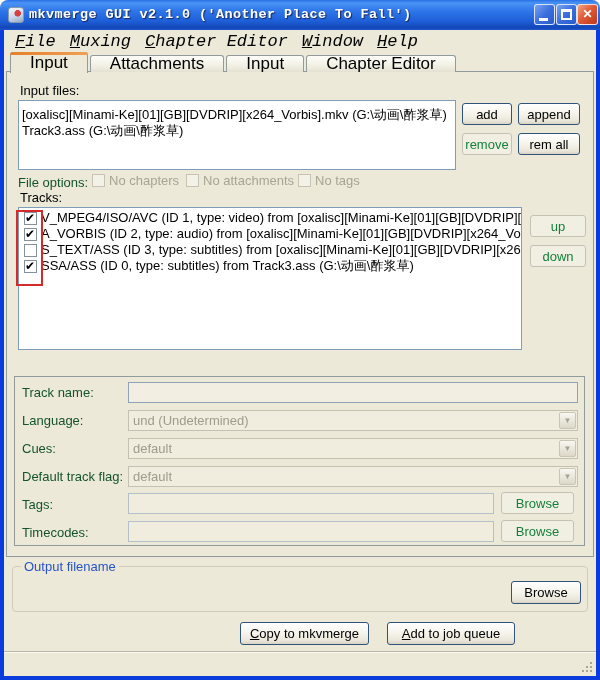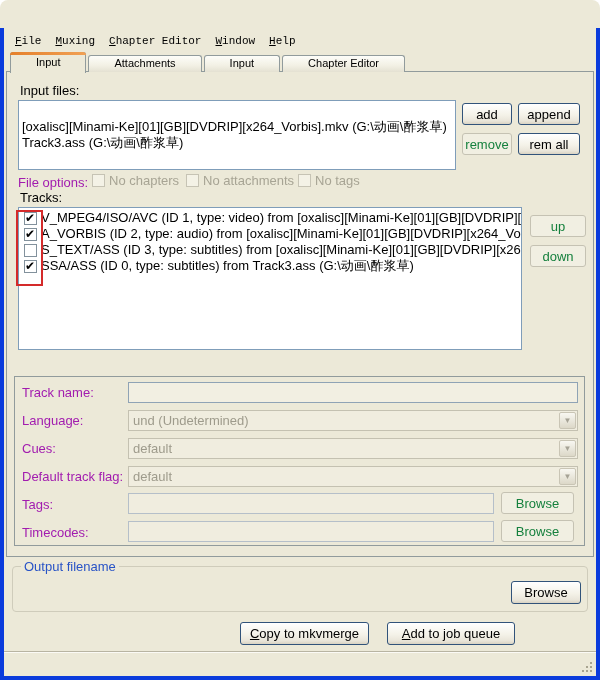--- a/index.html
+++ b/index.html
@@ -28,41 +28,41 @@
 .tb-btn.min { left:534px; background:linear-gradient(135deg,#7AA4F0 0%,#3B6FDE 50%,#2A5BC8 100%); }
 .tb-btn.max { left:556px; background:linear-gradient(135deg,#7AA4F0 0%,#3B6FDE 50%,#2A5BC8 100%); }
 .tb-btn.close { left:577px; background:linear-gradient(135deg,#F2A382 0%,#E05A38 45%,#BB3A1A 100%); }
 .glyph-min { position:absolute; left:4px; bottom:3px; width:9px; height:3px; background:#fff; }
 .glyph-max { position:absolute; left:4px; top:4px; width:11px; height:11px; border:2px solid #fff; border-top-width:3px; }
 .glyph-close { font-style:normal; display:block; text-align:center; color:#fff; font-weight:bold; font-size:12px; line-height:19px; }
 
 
 .menubar { position:absolute; left:4px; right:4px; top:30px; height:22px; background:#ECE9D8;
   display:flex; align-items:center; padding-left:4px; z-index:2; }
-.menuitem { display:inline-block; font-family:"Liberation Mono", monospace; font-size:11px; color:#000; padding:2px 7px; }
+.menuitem { display:inline-block; font-family:"Liberation Mono", monospace; font-size:17px; color:#000; padding:2px 7px;font-style:italic; }
 .menuitem::first-letter { text-decoration:underline; }
 
 
 .tabstrip { position:absolute; left:10px; top:52px; height:20px; display:flex; align-items:flex-end; gap:2px; z-index:3; }
-.tab { position:relative; height:17px; line-height:15px; padding:0 25px; font-size:11px; color:#000;
+.tab { position:relative; height:17px; line-height:15px; padding:0 19px; font-size:17px; color:#000;
   background:linear-gradient(180deg,#FDFDF9 0%,#F2F0E4 60%,#E4E1D2 100%);
   border:1px solid #919B9C; border-bottom:none; border-radius:3px 3px 0 0; }
 .tab.selected { height:21px; line-height:19px; background:#ECE9D8; margin-bottom:-1px; }
 .tab.selected::before { content:""; position:absolute; left:-1px; right:-1px; top:-1px; height:3px;
   background:linear-gradient(90deg,#E5802B,#F0A054); border-radius:3px 3px 0 0; }
 
 
 .mainpanel { position:absolute; left:6px; top:71px; width:588px; height:486px;
   border:1px solid #919B9C; background:#ECE9D8; z-index:2; }
 
 .lbl { position:absolute; font-size:13px; color:#000; white-space:nowrap; }
-.lbl.dis { color:#a21caf; }
+.lbl.dis { color:#14532d; }
 
 .listbox { position:absolute; background:#fff; border:1px solid #7F9DB9; overflow:hidden; font-size:13px; }
-.files-list { left:11px; top:28px; width:438px; height:70px; padding:18px 3px; line-height:16px; }
+.files-list { left:11px; top:28px; width:438px; height:70px; padding:6px 3px; line-height:16px; }
 .file-item { white-space:nowrap; }
 .tracks-list { left:11px; top:135px; width:504px; height:143px; padding:2px; }
 .trackrow { display:flex; align-items:center; height:16px; white-space:nowrap; }
 .trackrow .cb { flex:none; margin:0 4px 0 3px; }
 .trtext { white-space:nowrap; }
 
 .cb { position:relative; display:inline-block; width:13px; height:13px; background:#fff; border:1px solid #82919C; }
 .cb i { font-style:normal; position:absolute; left:0px; top:-2px; font-size:12px; line-height:14px; color:#000; }
 .cb.dis { background:#F4F2E6; border-color:#C6C3B4; }
 
@@ -126,20 +126,33 @@
   box-shadow:-4px 0 #A8A490, -8px 0 #A8A490, 0 -4px #A8A490, -4px -4px #A8A490, 0 -8px #A8A490; }
 u { text-decoration:underline; }
 button { cursor:default; }
 input { outline:none; }
 </style>
 </head>
 <body>
 
 <div id="window">
 
+  <div class="titlebar">
+    <span class="appicon"></span>
+    <span class="title">mkvmerge GUI v2.1.0 ('Another Place To Fall')</span>
+    <span class="tb-btn min">
+        <i class="glyph-min"></i>
+      </span>
+    <span class="tb-btn max">
+        <i class="glyph-max"></i>
+      </span>
+    <span class="tb-btn close">
+        <i class="glyph-close">✕</i>
+      </span>
+  </div>
 
   <div class="menubar">
     <span class="menuitem">File</span>
     <span class="menuitem">Muxing</span>
     <span class="menuitem">Chapter Editor</span>
     <span class="menuitem">Window</span>
     <span class="menuitem">Help</span>
   </div>
 
   <div class="tabstrip">

